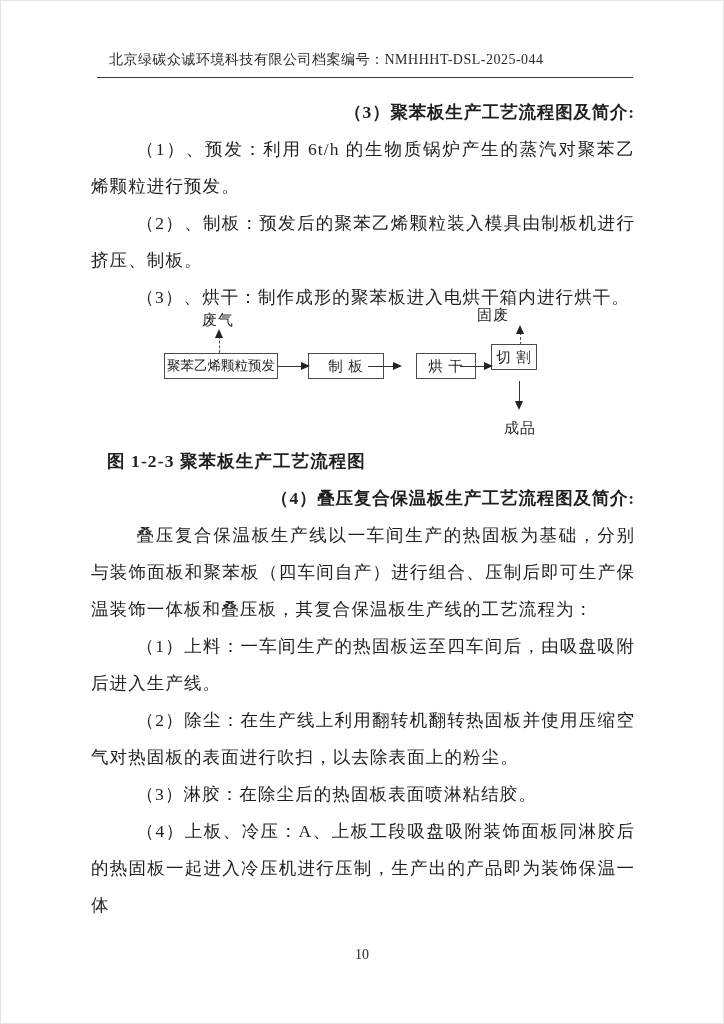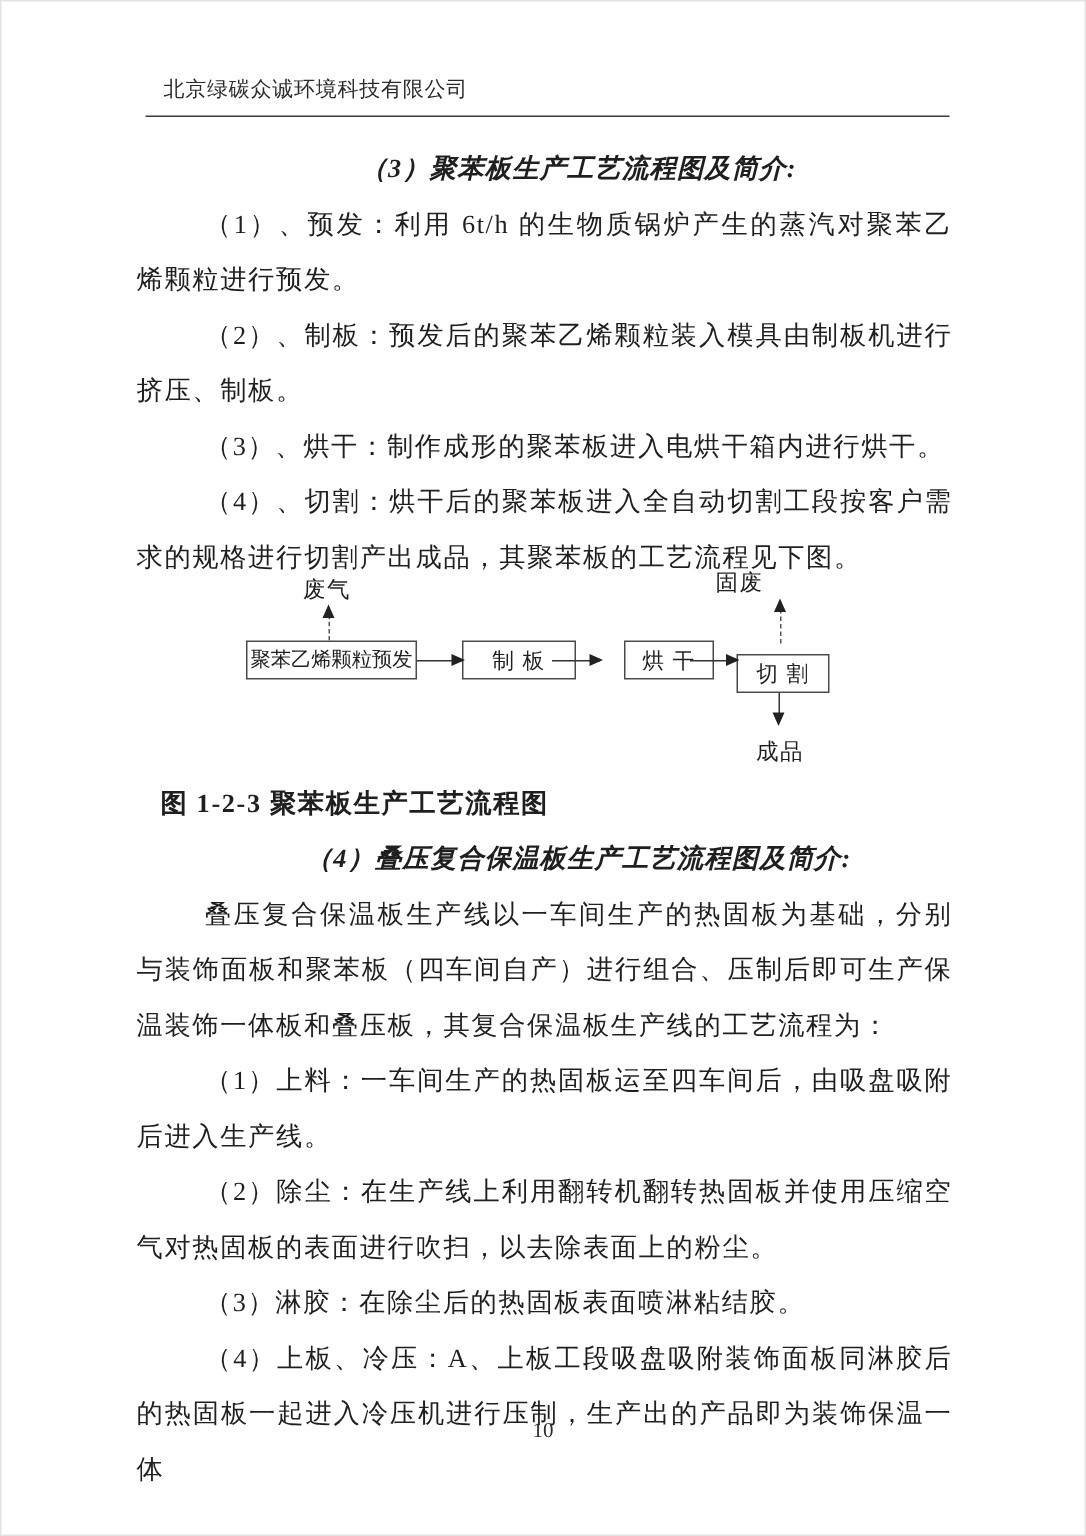--- a/index.html
+++ b/index.html
@@ -37,23 +37,22 @@
   }
   .content p {
     font-size: 17.5px;
     line-height: 37px;
     letter-spacing: 1.1px;
     text-align: justify;
     text-indent: 2.6em;
   }
   .content p.heading {
     font-weight: bold;
-    text-align: center;
+    text-align: right;
     letter-spacing: 0.8px;
-    font-style: italic;
   }
   
   .diagram {
     position: relative;
     height: 132px;
     margin-top: -11px;
     margin-left: -90px;  
     width: 724px;
   }
   .diagram .dlabel {
@@ -135,43 +134,43 @@
     color: #2b2b2b;
   }
 </style>
 </head>
 <body>
 
 <div class="page">
 
   <div class="doc-header">
     <span class="company">北京绿碳众诚环境科技有限公司</span>
+    <span class="archive"><span>档案编号：</span><span>NMHHHT-DSL-2025-044</span></span>
   </div>
 
   <div class="content">
 
     <p class="heading">（3）聚苯板生产工艺流程图及简介:</p>
     <p>（1）、预发：利用 6t/h 的生物质锅炉产生的蒸汽对聚苯乙烯颗粒进行预发。</p>
     <p>（2）、制板：预发后的聚苯乙烯颗粒装入模具由制板机进行挤压、制板。</p>
     <p>（3）、烘干：制作成形的聚苯板进入电烘干箱内进行烘干。</p>
-    <p>（4）、切割：烘干后的聚苯板进入全自动切割工段按客户需求的规格进行切割产出成品，其聚苯板的工艺流程见下图。</p>
 
     <div class="diagram">
       <span class="dlabel" style="top:5px; left:201px;">废气</span>
       <span class="dlabel" style="top:0px;  left:476px;">固废</span>
       <span class="dlabel" style="top:113px;left:503px;">成品</span>
 
       <div class="varrow-dashed-up" style="left:218px; top:26px; height:22px;"></div>
       <div class="varrow-dashed-up" style="left:519px; top:22px; height:28px;"></div>
       <div class="varrow-solid-down" style="left:518px; top:76px; height:27px;"></div>
 
       <div class="dbox big" style="left:163px; top:48px; width:114px;">聚苯乙烯颗粒预发</div>
       <div class="dbox" style="left:307px; top:48px; width:76px;">制 板</div>
       <div class="dbox" style="left:415px; top:48px; width:60px;">烘 干</div>
-      <div class="dbox" style="left:490px; top:57px; width:62px;">切 割</div>
+      <div class="dbox" style="left:490px; top:39px; width:46px;">切 割</div>
 
       <div class="harrow" style="left:277px; top:61px; width:30px;"></div>
       <div class="harrow" style="left:367px; top:61px; width:32px;"></div>
       <div class="harrow" style="left:459px; top:61px; width:31px;"></div>
     </div>
 
     <p class="caption">图 1-2-3 聚苯板生产工艺流程图</p>
 
     <p class="heading">（4）叠压复合保温板生产工艺流程图及简介:</p>
     <p>叠压复合保温板生产线以一车间生产的热固板为基础，分别与装饰面板和聚苯板（四车间自产）进行组合、压制后即可生产保温装饰一体板和叠压板，其复合保温板生产线的工艺流程为：</p>

